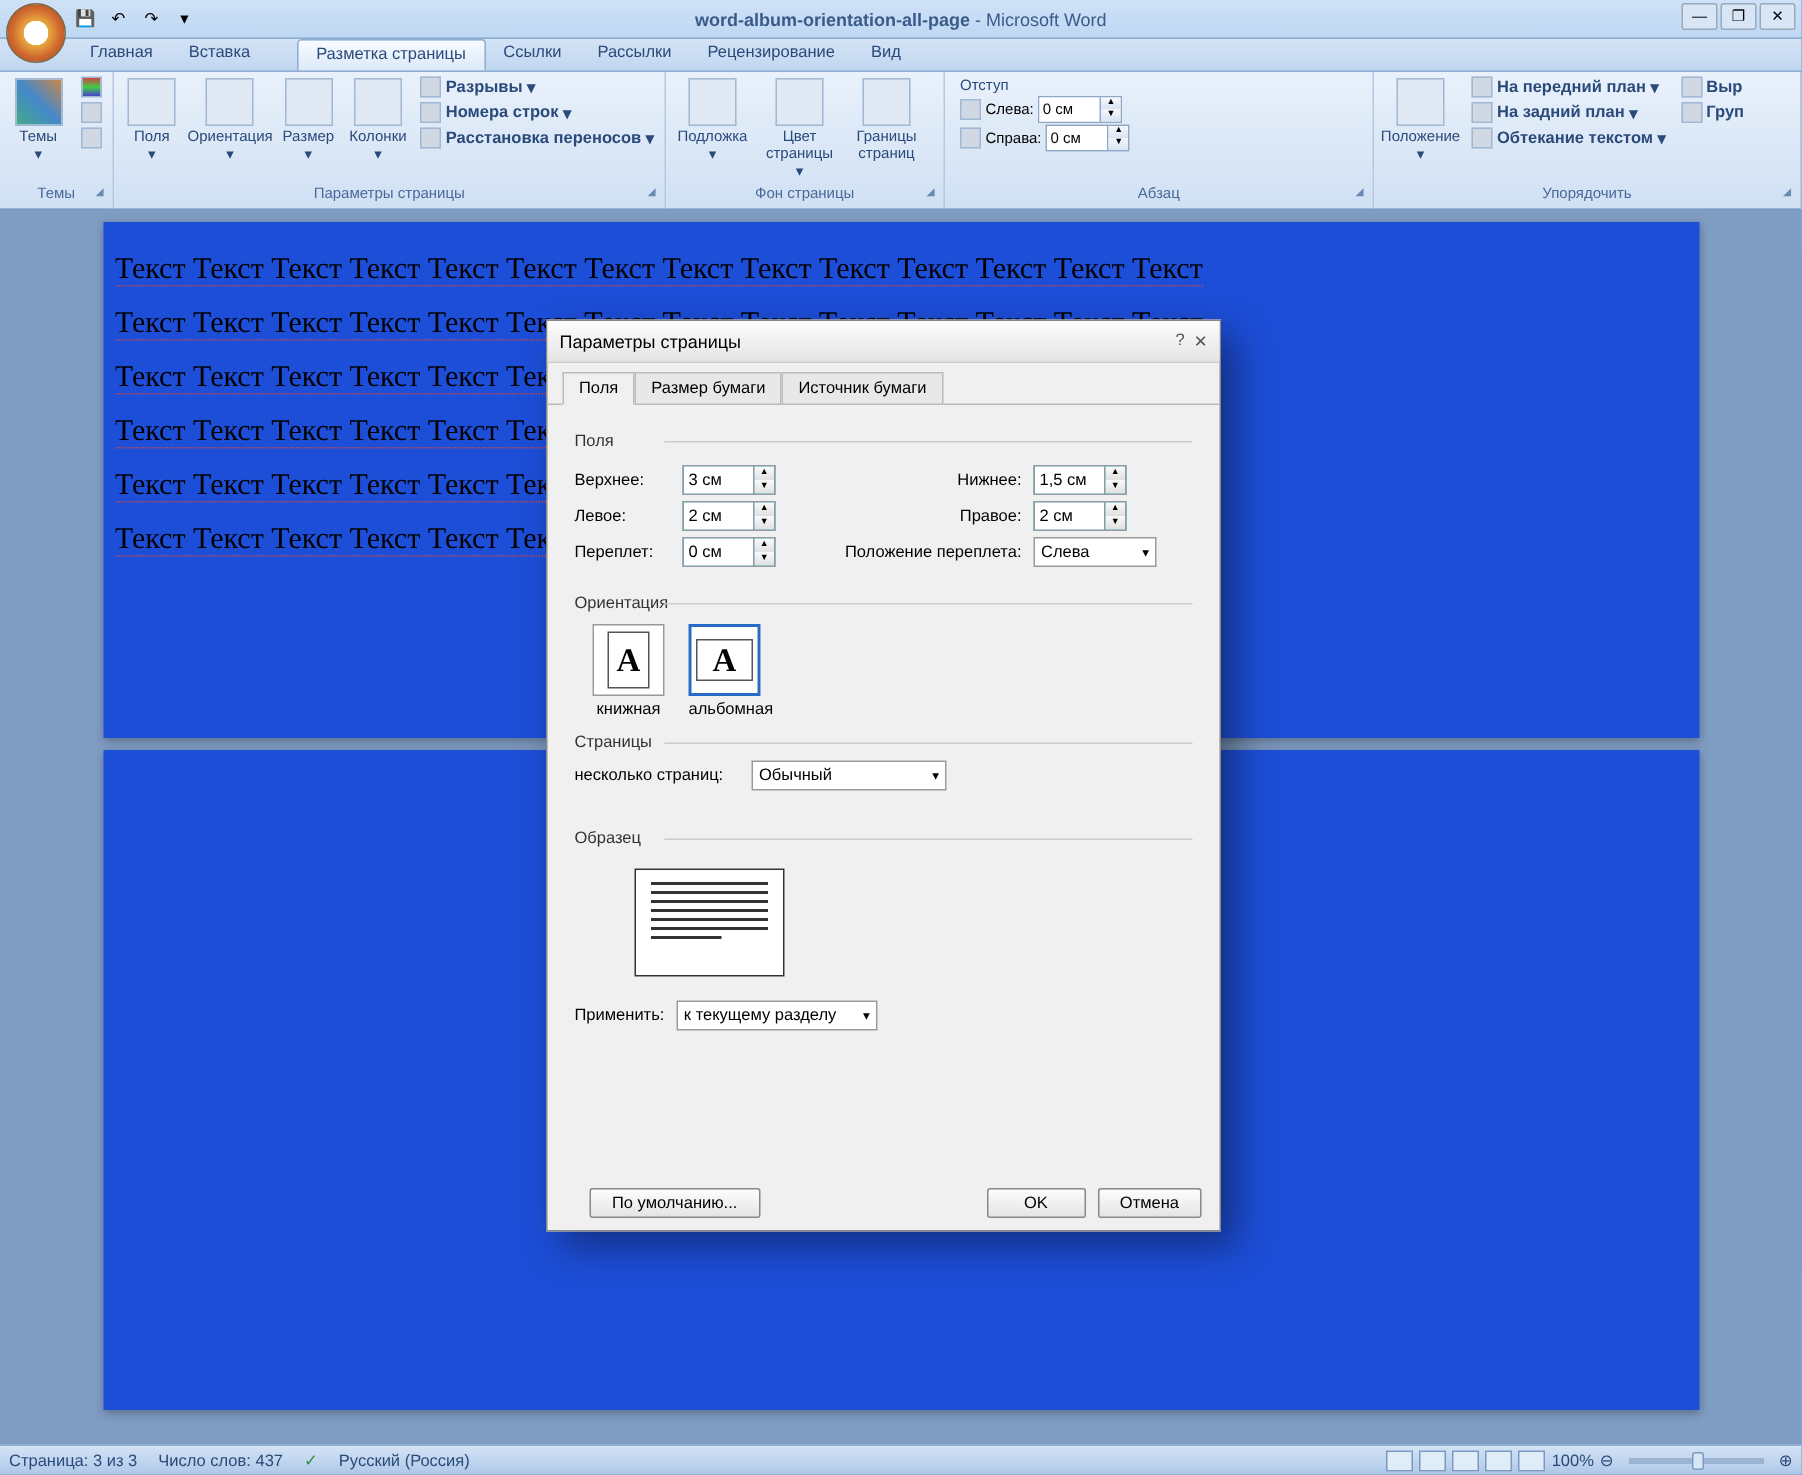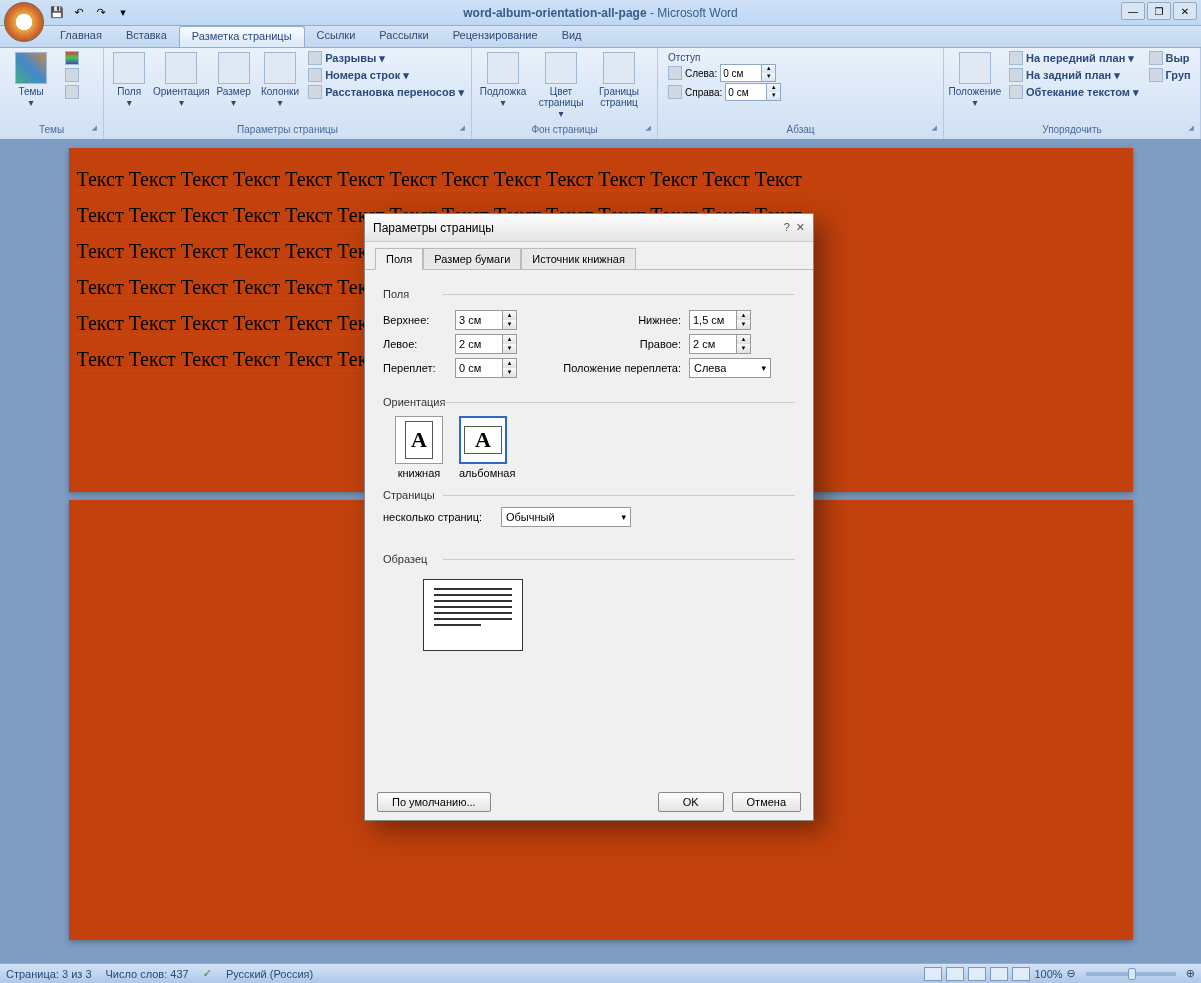--- a/index.html
+++ b/index.html
@@ -8,40 +8,40 @@
 .titlebar { height: 26px; background: linear-gradient(#cfe1f7, #bed8f3); display: flex; align-items: center; position: relative; border-bottom: 1px solid #8faed2; }
 .office-btn { width: 40px; height: 40px; position: absolute; left: 4px; top: 2px; z-index: 10; background: radial-gradient(circle, #fff 30%, #e8a93f 31%, #d0682f 60%, #9b3f1f 100%); border-radius: 50%; border: 1px solid #7a6a4a; }
 .qat { margin-left: 48px; display: flex; gap: 4px; align-items: center; }
 .qat-btn { width: 18px; height: 18px; display: flex; align-items: center; justify-content: center; cursor: pointer; }
 .title-text { position: absolute; left: 50%; transform: translateX(-50%); color: #3a5a8a; font-size: 12px; }
 .win-controls { position: absolute; right: 4px; top: 2px; display: flex; gap: 2px; }
 .win-btn { width: 24px; height: 18px; background: #d8e5f5; border: 1px solid #9ab; border-radius: 2px; display: flex; align-items: center; justify-content: center; cursor: pointer; font-size: 10px; }
 
 .tabs-bar { height: 22px; background: linear-gradient(#d4e3f6, #c1d7f0); display: flex; padding-left: 48px; border-bottom: 1px solid #8faed2; }
 .tab { padding: 3px 12px; cursor: pointer; font-size: 11px; color: #2a4a7a; }
-.tab.active { background: linear-gradient(#f7fbff, #dce9f9); border: 1px solid #8faed2; border-bottom: none; border-radius: 3px 3px 0 0; }
+.tab.active { background: linear-gradient(#f7fbff, #dce9f9); border: 1px solid #8faed2; border-bottom: none; border-radius: 3px 3px 0 0; margin-left: 19px; }
 
 .ribbon { height: 92px; background: linear-gradient(#e9f1fb, #d0e0f3); display: flex; border-bottom: 1px solid #7a9ac4; }
 .ribbon-group { border-right: 1px solid #b4c9e3; display: flex; flex-direction: column; padding: 2px 4px; }
 .ribbon-group-content { flex: 1; display: flex; align-items: flex-start; gap: 4px; }
 .ribbon-group-label { text-align: center; font-size: 10px; color: #4a6a9a; padding: 2px 0; position: relative; }
 .ribbon-group-label::after { content: '◢'; position: absolute; right: 2px; font-size: 7px; color: #6a8ab4; }
 .rb-big { display: flex; flex-direction: column; align-items: center; width: 54px; padding: 2px; cursor: pointer; font-size: 10px; text-align: center; color: #2a4a7a; }
 .rb-big .ico { width: 32px; height: 32px; background: #e0e8f4; border: 1px solid #a0b8d4; margin-bottom: 2px; }
 .rb-small-col { display: flex; flex-direction: column; gap: 1px; }
 .rb-small { display: flex; align-items: center; gap: 3px; padding: 1px 3px; cursor: pointer; font-size: 11px; color: #2a4a7a; white-space: nowrap; font-weight: bold; }
 .rb-small .ico { width: 14px; height: 14px; background: #d0d8e4; border: 1px solid #a0b8d4; }
 .spinner { width: 56px; height: 18px; border: 1px solid #8fa8c8; background: #fff; display: flex; }
 .spinner input { border: none; width: 40px; padding: 0 2px; font-size: 10px; }
 .spinner-btns { width: 14px; display: flex; flex-direction: column; border-left: 1px solid #8fa8c8; }
 .spinner-btns div { flex: 1; background: linear-gradient(#f4f8fd, #d8e4f2); font-size: 6px; text-align: center; cursor: pointer; }
 .indent-row { display: flex; align-items: center; gap: 3px; font-size: 10px; margin: 1px 0; }
 
 .doc-area { position: absolute; top: 140px; left: 0; right: 0; bottom: 20px; background: #7f9cc2; overflow: hidden; }
-.page { background: #c2410c; margin: 8px auto; width: 1064px; box-shadow: 0 2px 6px rgba(0,0,0,0.3); padding: 14px 8px; }
+.page { background: #1d4ed8; margin: 8px auto; width: 1064px; box-shadow: 0 2px 6px rgba(0,0,0,0.3); padding: 14px 8px; }
 .page.p1 { height: 344px; }
 .page.p2 { height: 440px; }
 .doc-text { font-family: Georgia, serif; font-size: 20px; line-height: 34px; color: #000; border-bottom: 1px dotted #c44; display: inline; white-space: nowrap; }
 .doc-line { margin-bottom: 2px; overflow: hidden; }
 
 .dialog { position: absolute; left: 364px; top: 213px; width: 450px; height: 608px; background: #f0f0f0; border: 1px solid #888; box-shadow: 10px 10px 24px rgba(0,0,0,0.4); z-index: 100; }
 .dialog-title { height: 28px; background: linear-gradient(#fdfdfd, #e4e4e4); display: flex; align-items: center; padding: 0 8px; border-bottom: 1px solid #ccc; font-size: 12px; }
 .dialog-title-btns { margin-left: auto; display: flex; gap: 6px; font-size: 11px; color: #555; }
 .dialog-title-btns span { cursor: pointer; }
 .dialog-tabs { display: flex; padding: 6px 10px 0 10px; border-bottom: 1px solid #bbb; gap: 0; }
@@ -61,21 +61,21 @@
 .combo::after { content: '▾'; position: absolute; right: 4px; font-size: 9px; }
 .orient-btns { display: flex; gap: 16px; margin: 8px 0 4px 12px; }
 .orient { text-align: center; font-size: 11px; cursor: pointer; }
 .orient-box { width: 48px; height: 48px; border: 1px solid #999; background: #fff; display: flex; align-items: center; justify-content: center; margin-bottom: 3px; }
 .orient-box.selected { border: 2px solid #2a6ac7; }
 .orient-letter { font-family: Georgia; font-size: 22px; font-weight: bold; }
 .orient-box.land .orient-inner { width: 38px; height: 28px; border: 1px solid #555; display: flex; align-items: center; justify-content: center; }
 .orient-box.port .orient-inner { width: 28px; height: 38px; border: 1px solid #555; display: flex; align-items: center; justify-content: center; }
 .preview-box { width: 100px; height: 72px; border: 1px solid #333; background: #fff; margin: 14px 0 14px 40px; padding: 8px 10px; }
 .preview-line { height: 2px; background: #333; margin-bottom: 4px; }
-.dialog-footer { position: absolute; bottom: 8px; left: 12px; right: 12px; display: flex; align-items: center; gap: 8px; }
+.dialog-footer { position: absolute; bottom: 8px; left: 28px; right: 12px; display: flex; align-items: center; gap: 8px; }
 .btn { padding: 3px 14px; border: 1px solid #888; background: linear-gradient(#fdfdfd,#e4e4e4); font-size: 11px; cursor: pointer; border-radius: 2px; }
 
 .statusbar { position: absolute; bottom: 0; left: 0; right: 0; height: 20px; background: linear-gradient(#d4e3f6, #aec8e8); display: flex; align-items: center; padding: 0 6px; font-size: 11px; color: #2a4a7a; border-top: 1px solid #8faed2; }
 .statusbar > span { margin-right: 14px; }
 .status-right { margin-left: auto; display: flex; align-items: center; gap: 4px; }
 .view-btn { width: 18px; height: 14px; border: 1px solid #7a9ac4; background: #e0ecf8; cursor: pointer; }
 .zoom-slider { width: 90px; height: 4px; background: #9ab4d4; position: relative; margin: 0 6px; }
 .zoom-thumb { position: absolute; left: 42px; top: -4px; width: 8px; height: 12px; background: #d8e6f6; border: 1px solid #7a9ac4; border-radius: 2px; }
 </style>
 </head>
@@ -103,21 +103,21 @@
   <div class="tab">Главная</div>
   <div class="tab">Вставка</div>
   <div class="tab active">Разметка страницы</div>
   <div class="tab">Ссылки</div>
   <div class="tab">Рассылки</div>
   <div class="tab">Рецензирование</div>
   <div class="tab">Вид</div>
 </div>
 
 <div class="ribbon">
-  <div class="ribbon-group" style="width:104px">
+  <div class="ribbon-group" style="width:76px">
     <div class="ribbon-group-content">
       <div class="rb-big"><div class="ico" style="background:linear-gradient(45deg,#4a8,#48c,#c84)"></div><span>Темы</span>▾</div>
       <div class="rb-small-col">
         <div class="rb-small">
             <div class="ico" style="background:linear-gradient(#c44,#4c4,#44c)"></div>
           </div>
         <div class="rb-small">
             <div class="ico"></div>
           </div>
         <div class="rb-small">
@@ -225,21 +225,21 @@
   <div class="dialog-title">
     <span>Параметры страницы</span>
     <div class="dialog-title-btns">
       <span>?</span>
       <span>✕</span>
     </div>
   </div>
   <div class="dialog-tabs">
     <div class="dtab active">Поля</div>
     <div class="dtab">Размер бумаги</div>
-    <div class="dtab">Источник книжная</div>
+    <div class="dtab">Источник бумаги</div>
   </div>
   <div class="dialog-body">
     <div class="fieldset-label">Поля</div>
     <div style="display:flex;gap:24px">
       <div>
         <div class="field-row">
             <span class="field-label">Верхнее:</span>
             <div class="num-input">
               <input value="3 см" style="">
               <div class="spn">
@@ -327,20 +327,24 @@
     <div class="preview-box">
       <div class="preview-line"></div>
         <div class="preview-line"></div>
         <div class="preview-line"></div>
       <div class="preview-line"></div>
         <div class="preview-line"></div>
         <div class="preview-line"></div>
       <div class="preview-line" style="width:60%"></div>
     </div>
 
+    <div class="field-row" style="margin-top:16px">
+      <span>Применить:</span>
+      <div class="combo" style="width:134px">к текущему разделу</div>
+    </div>
   </div>
   <div class="dialog-footer">
     <button class="btn">По умолчанию...</button>
     <div style="flex:1"></div>
     <button class="btn" style="padding:3px 24px">OK</button>
     <button class="btn">Отмена</button>
   </div>
 </div>
 
 <div class="statusbar">

